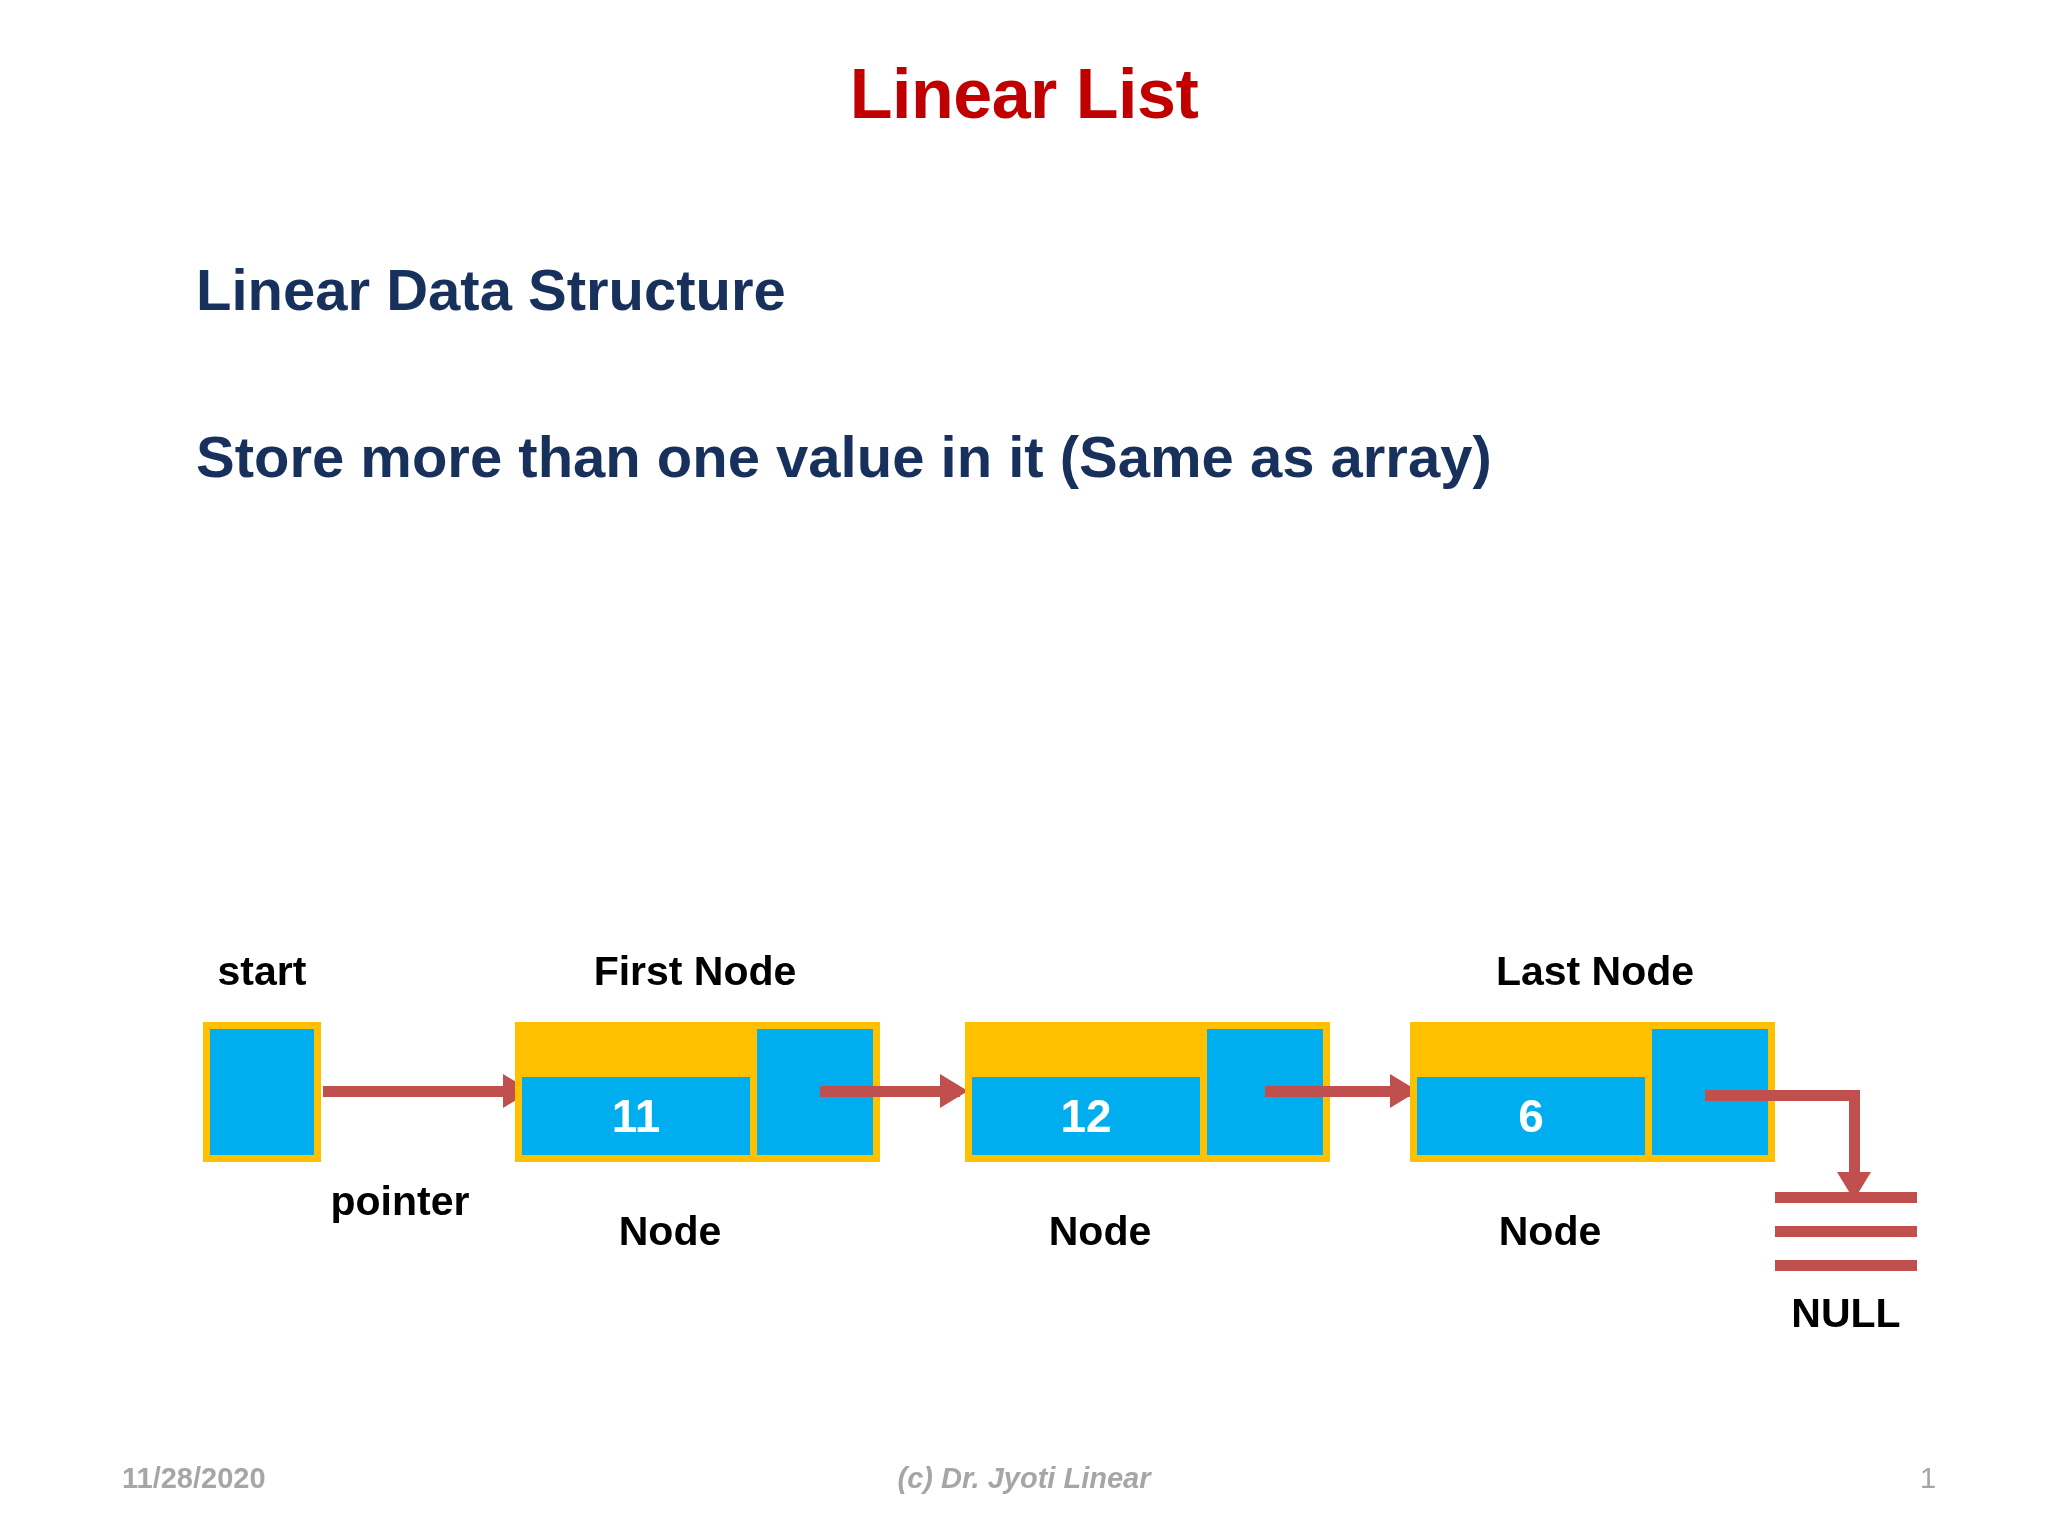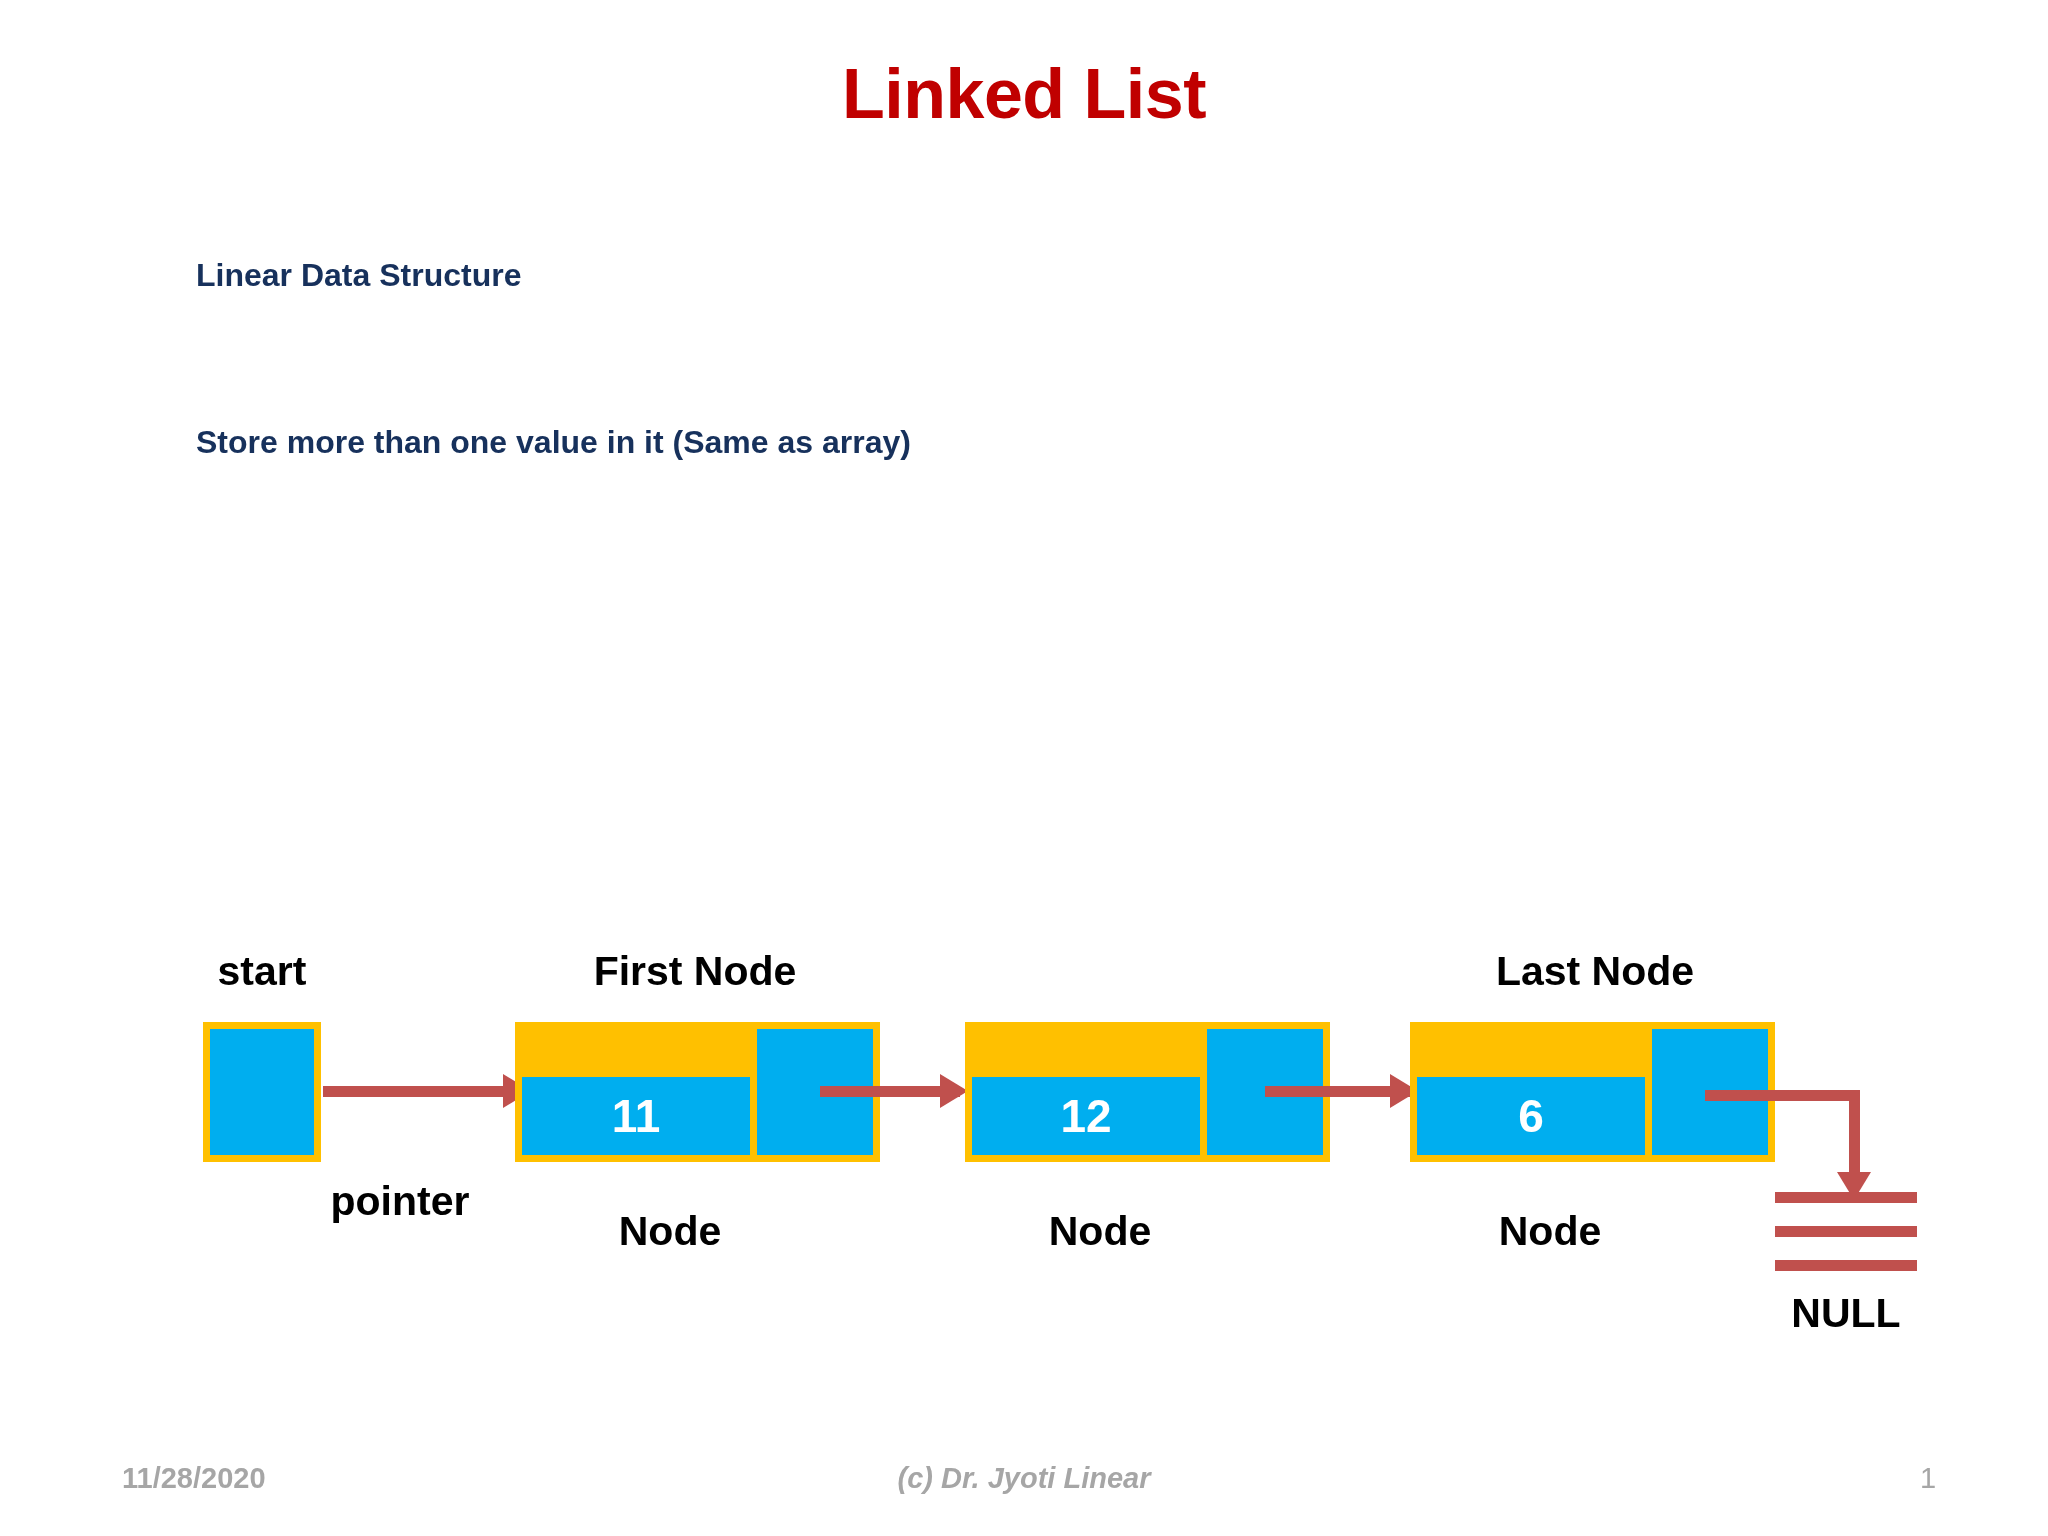--- a/index.html
+++ b/index.html
@@ -29,21 +29,21 @@
     font-weight: bold;
     color: #C00000;
     letter-spacing: -0.5px;
     line-height: 1.05;
   }
 
   
   .body-line {
     position: absolute;
     left: 196px;
-    font-size: 32px;
+    font-size: 58px;
     font-weight: bold;
     color: #17315C;
     white-space: nowrap;
     line-height: 1.1;
   }
   #body-line-1 { top: 258px; }
   #body-line-2 { top: 425px; }
 
   
   #diagram {
@@ -141,21 +141,21 @@
   }
   #footer-date  { left: 122px; }
   #footer-copy  { left: 0; width: 2048px; text-align: center; font-weight: bold; font-style: italic; }
   #footer-page  { left: 1920px; font-weight: normal; }
 </style>
 </head>
 <body>
 
 <div id="slide">
 
-  <div id="slide-title">Linked List</div>
+  <div id="slide-title">Linear List</div>
 
   <div id="body-line-1" class="body-line">Linear Data Structure</div>
 
   <div id="body-line-2" class="body-line">Store more than one value in it (Same as array)</div>
 
   <div id="diagram">
 
     <div class="dlabel" style="left:203px; top:948px; width:118px;">start</div>
 
     <div class="dlabel" style="left:520px; top:948px; width:350px;">First Node</div>

